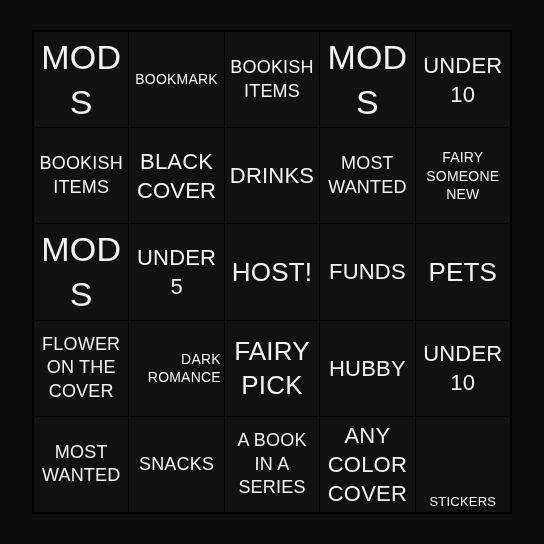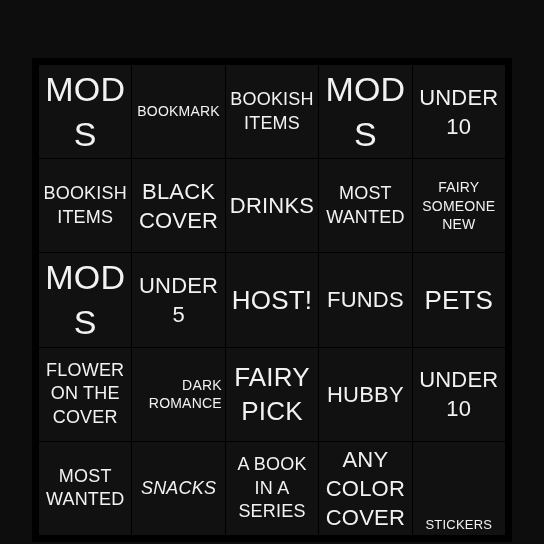--- a/index.html
+++ b/index.html
@@ -15,24 +15,23 @@
   #bingo-card {
     position: absolute;
     left: 32px;
     top: 30px;
     width: 480px;
     height: 484px;
     display: grid;
     grid-template-columns: repeat(5, 1fr);
     grid-template-rows: repeat(5, 1fr);
     background: #000000;
-    border: 7px solid #404040;
+    border: 2px solid #404040;
     box-sizing: border-box;
     gap: 1px;
-    margin-top: 28px;
   }
 
   .bingo-cell {
     background: #111111;
     color: #f2f2f2;
     display: flex;
     align-items: center;
     justify-content: center;
     text-align: center;
     line-height: 1.32;
@@ -117,21 +116,21 @@
     </div>
     <div class="bingo-cell fs-md" style="background: rgb(17, 17, 17); color: rgb(242, 242, 242);">
       <span class="cell-text">HUBBY</span>
     </div>
     <div class="bingo-cell fs-md" style="background: rgb(17, 17, 17); color: rgb(242, 242, 242);">
       <span class="cell-text">UNDER 10</span>
     </div>
     <div class="bingo-cell fs-sm" style="background: rgb(17, 17, 17); color: rgb(242, 242, 242);">
       <span class="cell-text">MOST WANTED</span>
     </div>
-    <div class="bingo-cell fs-sm" style="background: rgb(17, 17, 17); color: rgb(242, 242, 242); font-style: italic;">
+    <div class="bingo-cell fs-sm" style="background: rgb(17, 17, 17); color: rgb(242, 242, 242);">
       <span class="cell-text">SNACKS</span>
     </div>
     <div class="bingo-cell fs-sm" style="background: rgb(17, 17, 17); color: rgb(242, 242, 242);">
       <span class="cell-text">A BOOK IN A SERIES</span>
     </div>
     <div class="bingo-cell fs-md" style="background: rgb(17, 17, 17); color: rgb(242, 242, 242);">
       <span class="cell-text">ANY COLOR COVER</span>
     </div>
     <div class="bingo-cell fs-xxs" style="background: rgb(17, 17, 17); color: rgb(242, 242, 242); align-items: flex-end;">
       <span class="cell-text">STICKERS</span>

